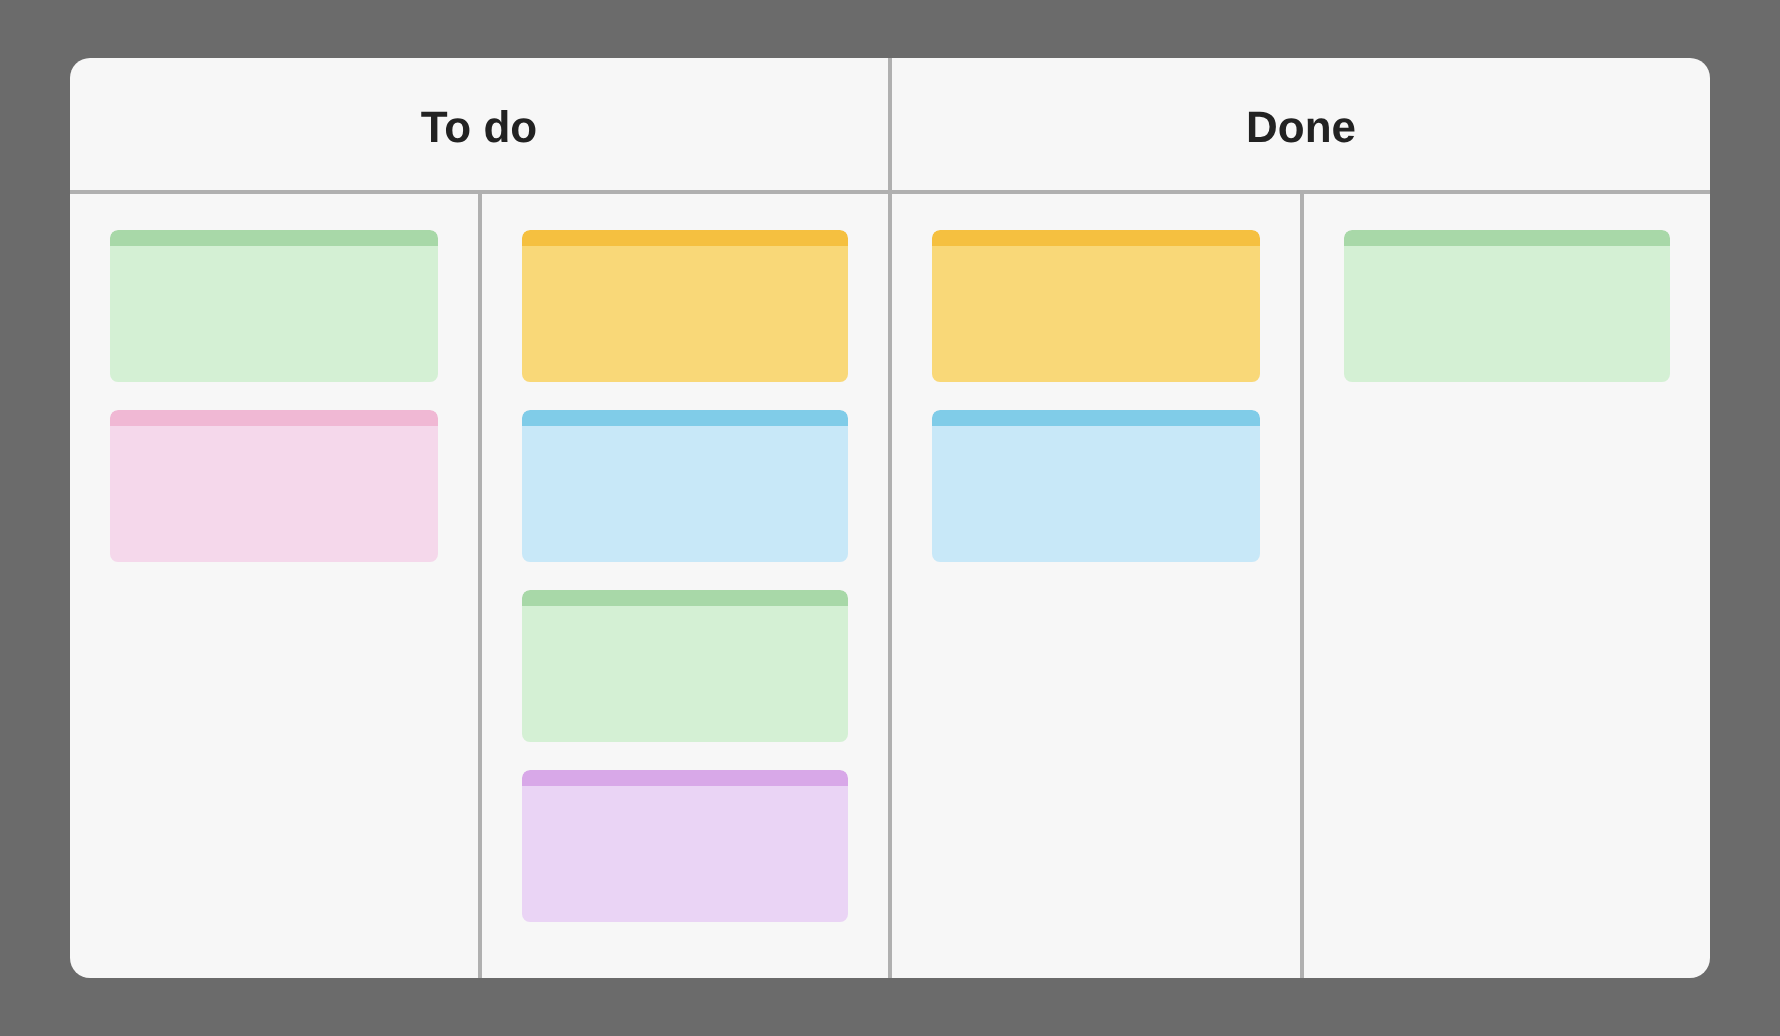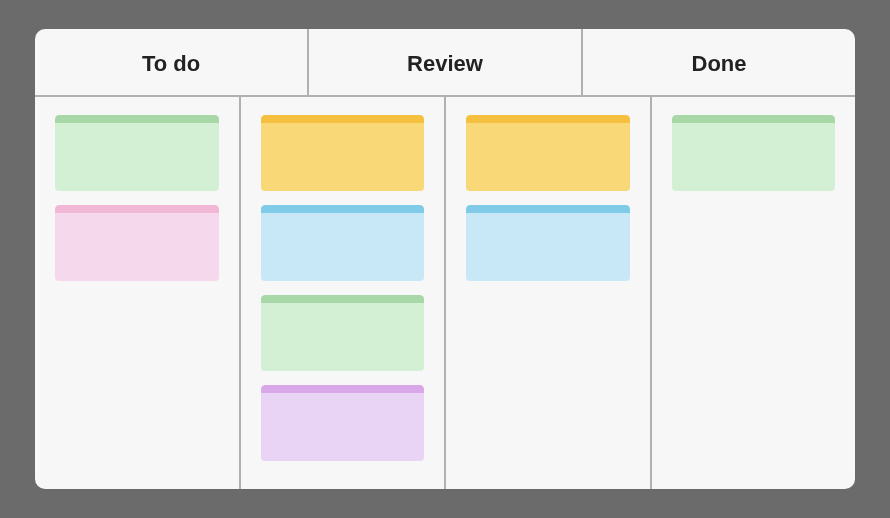--- a/index.html
+++ b/index.html
@@ -114,23 +114,20 @@
   </style>
 </head>
 <body>
 
 <div class="board">
   <div class="board-header">
     <div class="col-header">
       <span>To do</span>
     </div>
     <div class="col-header">
-      <span>Review</span>
-    </div>
-    <div class="col-header">
       <span>Done</span>
     </div>
   </div>
 
   <div class="board-body">
 
     <div class="col-body">
       <div class="card card-green">
         <div class="card-top"></div>
         <div class="card-body"></div>

